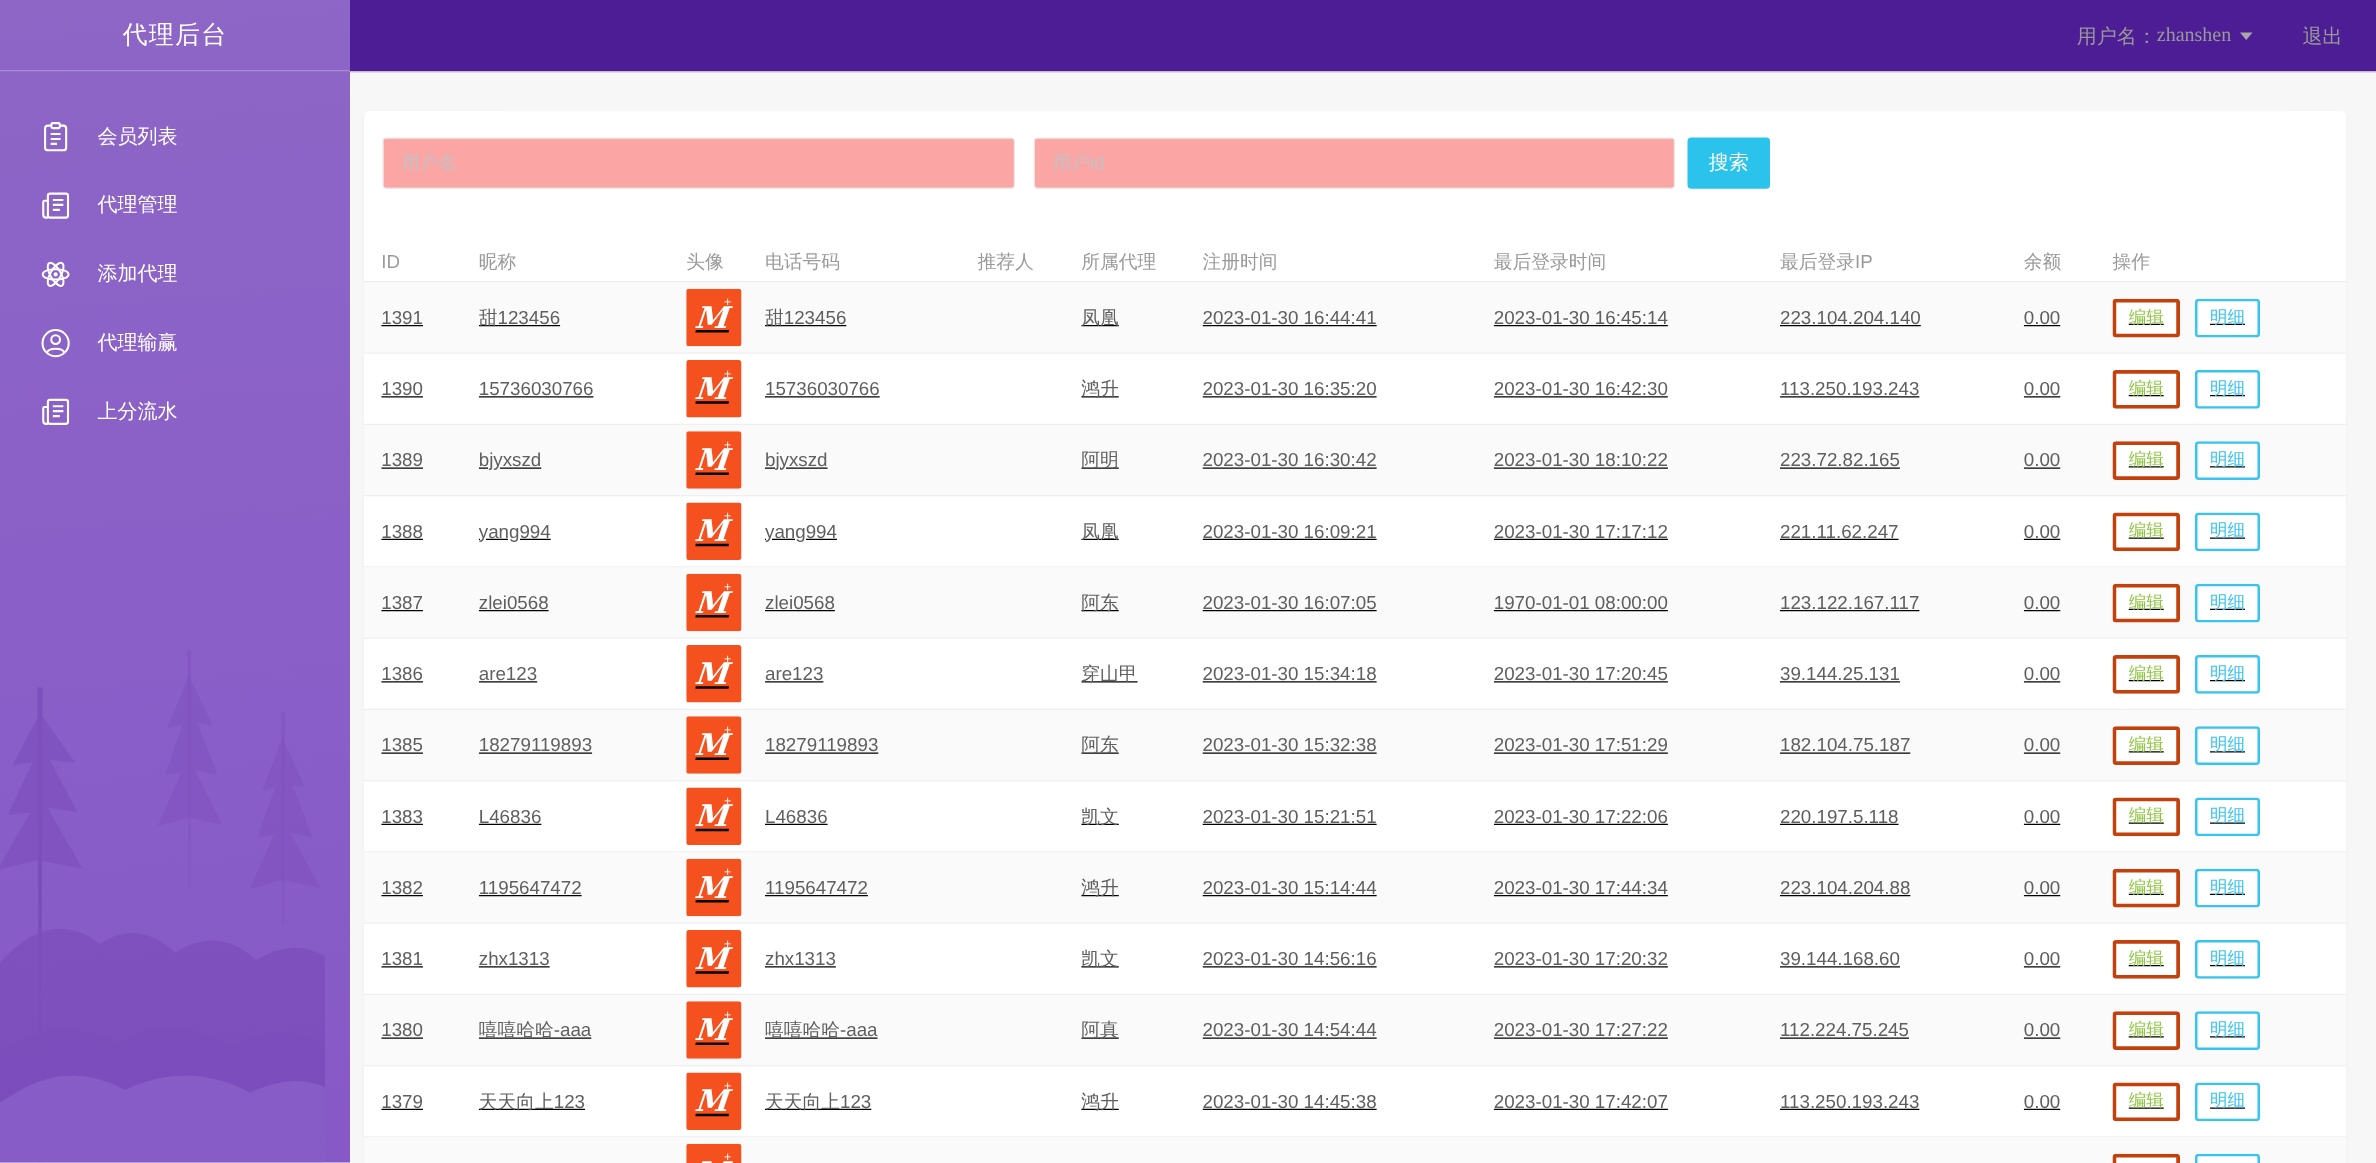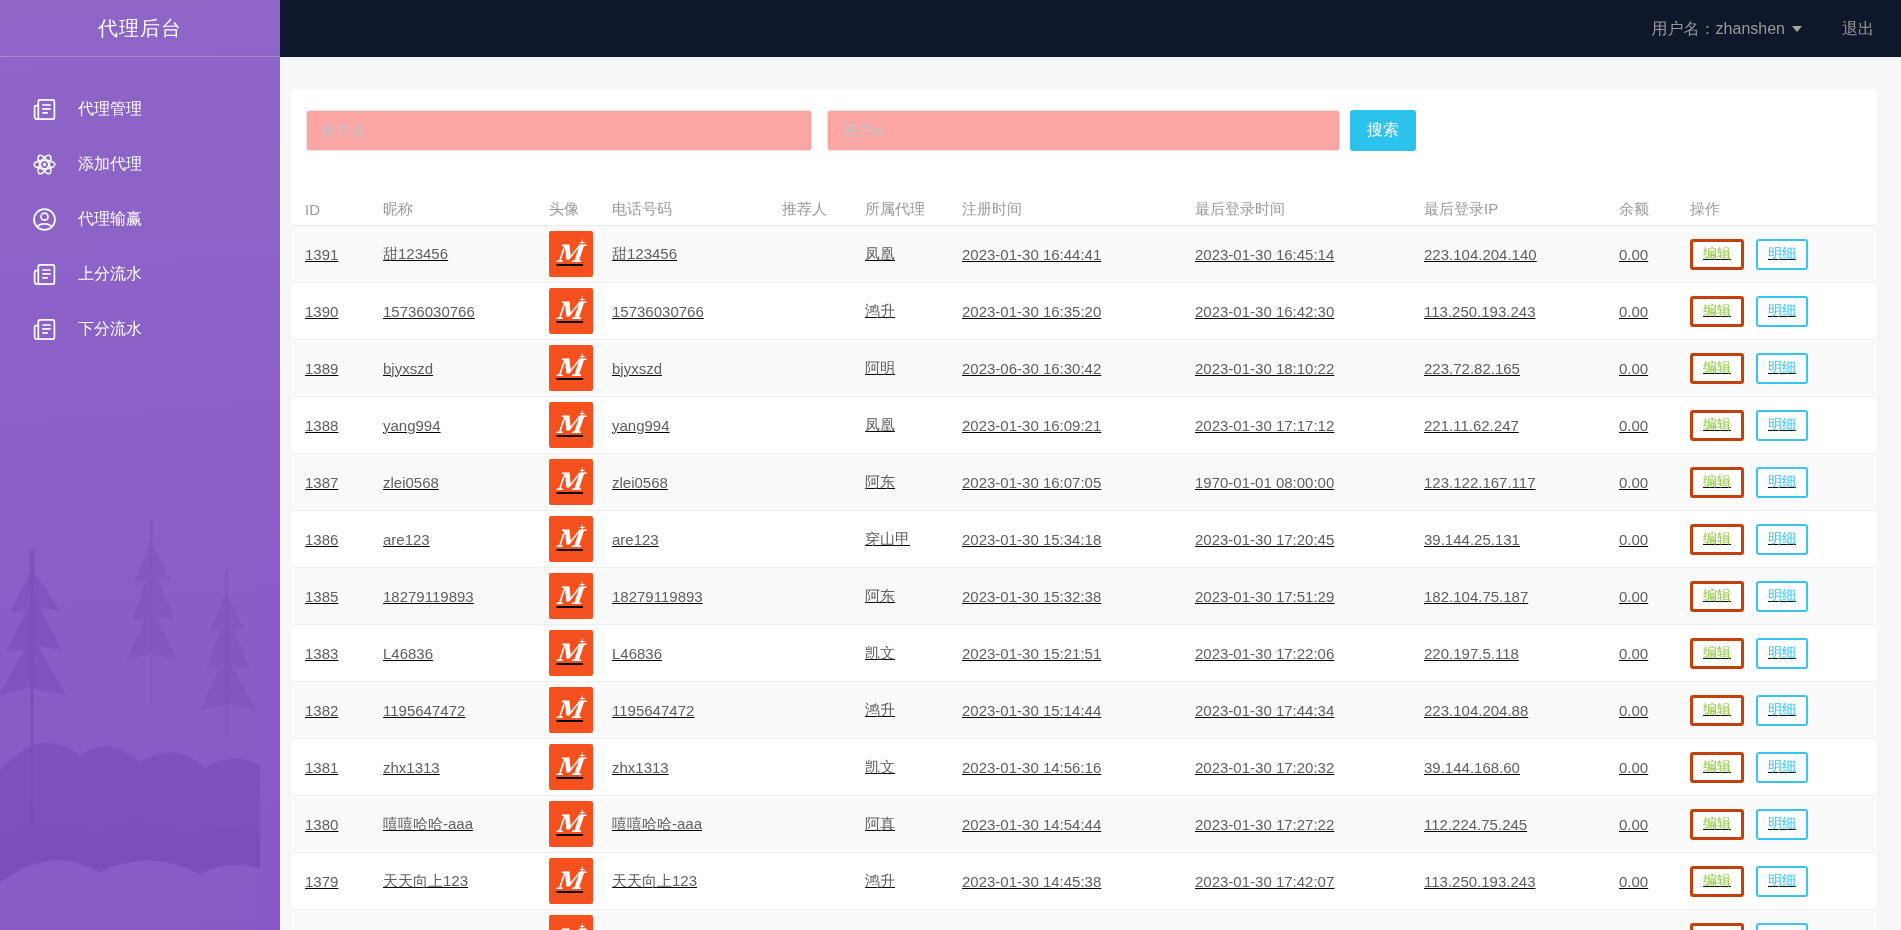--- a/index.html
+++ b/index.html
@@ -12,22 +12,22 @@
     color:#fff; z-index:5; overflow:hidden; }
   .sidebar-trees { position:absolute; left:0; bottom:0; width:260px; height:420px; opacity:.45; }
   .sidebar-header { position:relative; height:57px; line-height:57px; text-align:center;
     font-size:20px; letter-spacing:1px; border-bottom:1px solid rgba(255,255,255,.25); }
   .menu { position:relative; margin-top:25px; }
   .menu-item { display:flex; align-items:center; height:55px; padding-left:31px; cursor:pointer; }
   .menu-item .mi-icon { width:27px; height:27px; margin-right:20px; flex:none; }
   .menu-item .mi-label { font-size:16px; color:#fff; }
 
   
-  .topbar { position:absolute; left:260px; top:0; width:1641px; height:58px; background:#0f172a;
-    border-bottom:1px solid #ededed; }
+  .topbar { position:absolute; left:260px; top:0; width:1641px; height:58px; background:#4c1d95;
+    border-bottom:1px solid #ededed;font-family:Liberation Serif, serif; }
   .topbar-right { position:absolute; right:27px; top:0; height:58px; display:flex;
     align-items:center; gap:40px; }
   .user-menu { color:#999; font-size:16px; cursor:pointer; display:flex; align-items:center; }
   .caret { display:inline-block; margin-left:7px; width:0; height:0;
     border-left:5px solid transparent; border-right:5px solid transparent;
     border-top:6px solid #a7a7a7; }
   .logout { color:#999; font-size:16px; cursor:pointer; }
 
   
   .main { position:absolute; left:260px; top:58px; width:1641px; height:872px; background:#f7f7f7; }
@@ -83,20 +83,28 @@
     <g fill="#a37fdd" opacity=".5">
       <path d="M20 360 Q60 340 100 362 Q150 338 200 364 Q235 348 260 360 L260 420 L0 420 L0 372 Z"></path>
     </g>
   </svg>
 
   <div class="sidebar-header">代理后台</div>
 
   <div class="menu">
     <div class="menu-item">
       <svg class="mi-icon" viewBox="0 0 24 24" fill="none" stroke="#fff" stroke-width="1.5">
+        <rect x="4.5" y="4" width="15" height="17.5" rx="2"></rect>
+        <rect x="9" y="2.2" width="6" height="3.6" rx="1" fill="#8a5fc8"></rect>
+        <path d="M8.5 10h7M8.5 13.5h7M8.5 17h4.5"></path>
+      </svg>
+      <span class="mi-label">会员列表</span>
+    </div>
+    <div class="menu-item">
+      <svg class="mi-icon" viewBox="0 0 24 24" fill="none" stroke="#fff" stroke-width="1.5">
         <path d="M6.5 8.5H4.2a1 1 0 0 0-1 1v9a2 2 0 0 0 2 2h1.3"></path>
         <rect x="6.5" y="3.5" width="14.3" height="17" rx="1.5"></rect>
         <path d="M10 8h7.5M10 11.5h7.5M10 15h5"></path>
       </svg>
       <span class="mi-label">代理管理</span>
     </div>
     <div class="menu-item">
       <svg class="mi-icon" viewBox="0 0 24 24" fill="none" stroke="#fff" stroke-width="1.4">
         <ellipse cx="12" cy="12" rx="9.2" ry="3.7"></ellipse>
         <ellipse cx="12" cy="12" rx="9.2" ry="3.7" transform="rotate(60 12 12)"></ellipse>
@@ -113,28 +121,20 @@
       </svg>
       <span class="mi-label">代理输赢</span>
     </div>
     <div class="menu-item">
       <svg class="mi-icon" viewBox="0 0 24 24" fill="none" stroke="#fff" stroke-width="1.5">
         <path d="M6.5 8.5H4.2a1 1 0 0 0-1 1v9a2 2 0 0 0 2 2h1.3"></path>
         <rect x="6.5" y="3.5" width="14.3" height="17" rx="1.5"></rect>
         <path d="M10 8h7.5M10 11.5h7.5M10 15h5"></path>
       </svg>
       <span class="mi-label">上分流水</span>
-    </div>
-    <div class="menu-item">
-      <svg class="mi-icon" viewBox="0 0 24 24" fill="none" stroke="#fff" stroke-width="1.5">
-        <path d="M6.5 8.5H4.2a1 1 0 0 0-1 1v9a2 2 0 0 0 2 2h1.3"></path>
-        <rect x="6.5" y="3.5" width="14.3" height="17" rx="1.5"></rect>
-        <path d="M10 8h7.5M10 11.5h7.5M10 15h5"></path>
-      </svg>
-      <span class="mi-label">下分流水</span>
     </div>
   </div>
 </div>
 
 <div class="topbar">
   <div class="topbar-right">
     <div class="user-menu">
       <span>用户名：</span>
         <span>zhanshen</span>
       <span class="caret"></span>
@@ -216,21 +216,21 @@
     <div class="td">bjyxszd</div>
     <div class="td">
       <div class="avatar">
         <span class="av-m">M</span>
         <span class="av-plus">+</span>
       </div>
     </div>
     <div class="td">bjyxszd</div>
     <div class="td"></div>
     <div class="td">阿明</div>
-    <div class="td">2023-06-30 16:30:42</div>
+    <div class="td">2023-01-30 16:30:42</div>
     <div class="td">2023-01-30 18:10:22</div>
     <div class="td">223.72.82.165</div>
     <div class="td">0.00</div>
     <div class="td td-ops">
       <button class="btn btn-edit">编辑</button>
       <button class="btn btn-detail">明细</button>
     </div>
   </div>
 
   <div class="trow">

